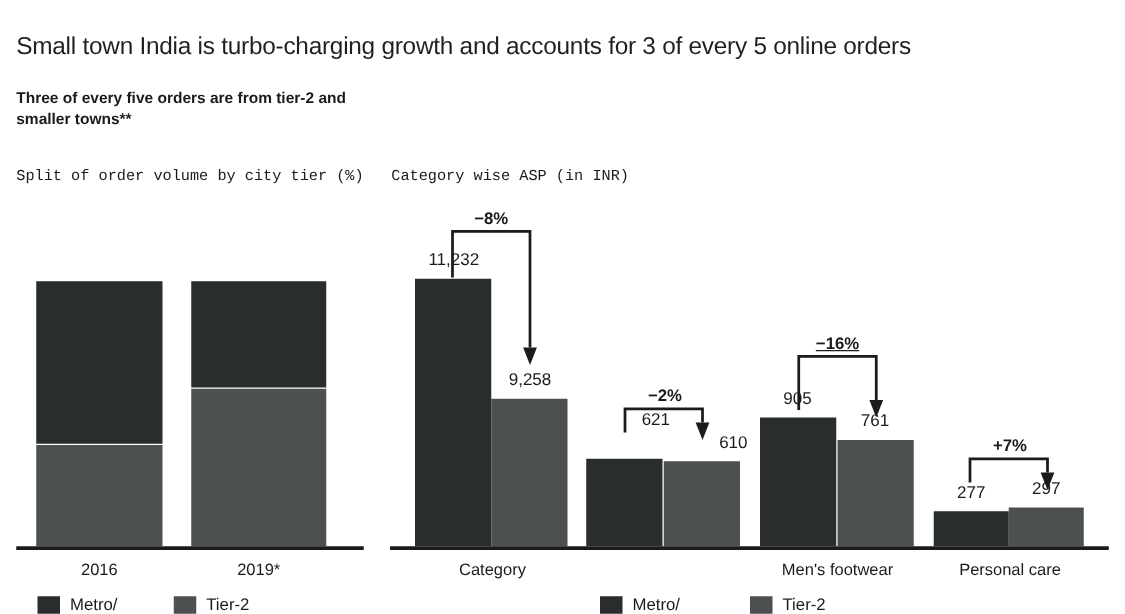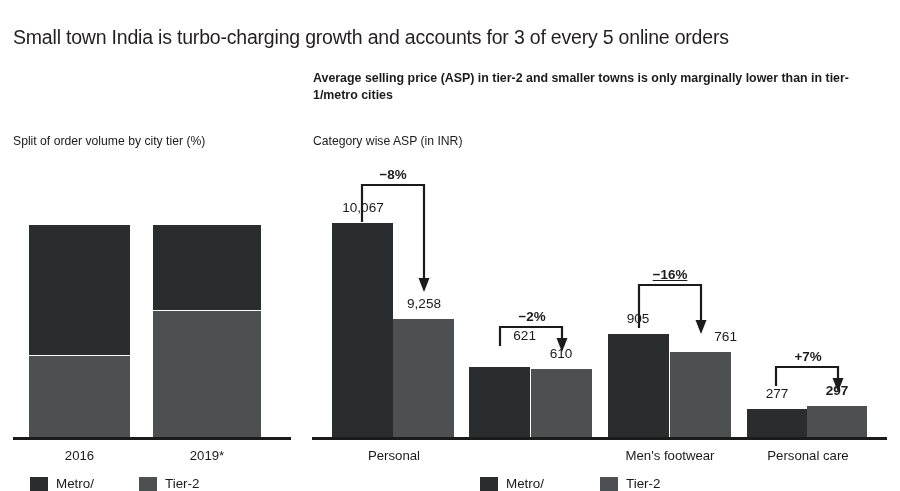--- a/index.html
+++ b/index.html
@@ -43,20 +43,21 @@
     color: #1b1b1b;
   }
   .panel-subtitle.left  { left: 13px;  top: 46px;  width: 280px; }
   .panel-subtitle.right { left: 313px; top: 46px;  width: 575px; }
 
   .panel-axis-note {
     position: absolute;
     font-size: 12.2px;
     font-weight: 400;
     color: #1b1b1b;
+    font-family: Liberation Mono, monospace;
   }
   .panel-axis-note.left  { left: 13px;  top: 110px; }
   .panel-axis-note.right { left: 313px; top: 110px; }
 
   
   .chart {
     position: absolute;
   }
   #chart-left  { left: 0;   top: 0;  width: 300px; height: 491px; }
   #chart-right { left: 300px; top: 0; width: 600px; height: 491px; }
@@ -140,20 +141,21 @@
 </style>
 </head>
 <body>
 
 <div id="root">
 
   <div class="main-title">Small town India is turbo-charging growth and accounts for 3 of every 5 online orders</div>
 
   <div class="chart" id="chart-left">
 
+    <div class="panel-subtitle left">Three of every five orders are from tier-2 and smaller towns**</div>
 
     <div class="panel-axis-note left">Split of order volume by city tier (%)</div>
 
     <div class="bar dark" style="left:29px; top:201px; width:101px; height:130px;"></div>
     <div class="bar grey" style="left:29px; top:332px; width:101px; height:81px;"></div>
 
     <div class="bar dark" style="left:153px; top:201px; width:108px; height:85px;"></div>
     <div class="bar grey" style="left:153px; top:287px; width:108px; height:126px;"></div>
 
     <div class="axis-line" id="axis-left"></div>
@@ -170,87 +172,86 @@
       <div class="legend-item" style="left:139px; top:452px;">
         <span class="legend-swatch grey"></span>
         <span class="legend-text">Tier-2 and
 smaller towns</span>
       </div>
     </div>
   </div>
 
   <div class="chart" id="chart-right">
 
-    <div class="panel-subtitle right" style="left:13px; top:46px;">Average selling price (ASP) in tier-2 and smaller towns is only marginally lower than in tier-1/metro cities</div>
 
     <div class="panel-axis-note right" style="left:13px; top:110px;">Category wise ASP (in INR)</div>
 
     <div class="bar dark" style="left:32px; top:199px; width:61px; height:214px;"></div>
     <div class="bar grey" style="left:93px; top:295px; width:61px; height:118px;"></div>
 
     <svg class="axis-break" viewBox="0 0 124 14" preserveAspectRatio="none">
       <polyline points="0,11 7,4 14,11 21,4 28,11 35,4 42,11 49,4 56,11 63,4 70,11 77,4 84,11 91,4 98,11 105,4 112,11 119,4 124,9" fill="none" stroke="#ffffff" stroke-width="5" stroke-linejoin="miter"></polyline>
     </svg>
 
-    <div class="bar-value" style="left:22px; top:176px; width:82px;">10,067</div>
+    <div class="bar-value" style="left:22px; top:176px; width:82px;">11,232</div>
     <div class="bar-value" style="left:85px; top:272px; width:78px;">9,258</div>
 
     <div class="delta-group">
       <div class="delta-label" style="left:47px; top:143px; width:92px;">−8%</div>
       <svg class="bracket" style="left:55px; top:158px; width:80px; height:112px;" viewBox="0 0 80 112">
         <path d="M7,40 L7,3 L69,3 L69,96" fill="none" stroke="#1b1b1b" stroke-width="2.2"></path>
         <polygon points="69,110 63.5,96 74.5,96" fill="#1b1b1b"></polygon>
       </svg>
     </div>
 
     <div class="bar dark" style="left:169px; top:343px; width:61px; height:70px;"></div>
     <div class="bar grey" style="left:231px; top:345px; width:61px; height:68px;"></div>
 
     <div class="bar-value" style="left:162px; top:304px; width:74px;text-align:right;">621</div>
-    <div class="bar-value" style="left:224px; top:322px; width:74px;">610</div>
+    <div class="bar-value" style="left:224px; top:322px; width:74px;text-align:right;">610</div>
 
     <div class="delta-group">
       <div class="delta-label" style="left:186px; top:285px; width:92px;">−2%</div>
       <svg class="bracket" style="left:193px; top:300px; width:80px; height:30px;" viewBox="0 0 80 30">
         <path d="M7,22 L7,3 L69,3 L69,14" fill="none" stroke="#1b1b1b" stroke-width="2.2"></path>
         <polygon points="69,28 63.5,14 74.5,14" fill="#1b1b1b"></polygon>
       </svg>
     </div>
 
     <div class="bar dark" style="left:308px; top:310px; width:61px; height:103px;"></div>
     <div class="bar grey" style="left:370px; top:328px; width:61px; height:85px;"></div>
 
     <div class="bar-value" style="left:301px; top:287px; width:74px;">905</div>
-    <div class="bar-value" style="left:363px; top:305px; width:74px;text-align:right;">761</div>
+    <div class="bar-value" style="left:363px; top:305px; width:74px;">761</div>
 
     <div class="delta-group">
       <div class="delta-label" style="left:324px; top:243px; width:92px;text-decoration:underline;">−16%</div>
       <svg class="bracket" style="left:332px; top:258px; width:80px; height:54px;" viewBox="0 0 80 54">
         <path d="M7,46 L7,3 L69,3 L69,38" fill="none" stroke="#1b1b1b" stroke-width="2.2"></path>
         <polygon points="69,52 63.5,38 74.5,38" fill="#1b1b1b"></polygon>
       </svg>
     </div>
 
     <div class="bar dark" style="left:447px; top:385px; width:60px; height:28px;"></div>
     <div class="bar grey" style="left:507px; top:382px; width:60px; height:31px;"></div>
 
     <div class="bar-value" style="left:440px; top:362px; width:74px;">277</div>
-    <div class="bar-value" style="left:500px; top:359px; width:74px;font-weight:bold;">297</div>
+    <div class="bar-value" style="left:500px; top:359px; width:74px;">297</div>
 
     <div class="delta-group">
       <div class="delta-label" style="left:462px; top:325px; width:92px;">+7%</div>
       <svg class="bracket" style="left:469px; top:340px; width:80px; height:30px;" viewBox="0 0 80 30">
         <path d="M7,22 L7,3 L69,3 L69,14" fill="none" stroke="#1b1b1b" stroke-width="2.2"></path>
         <polygon points="69,28 63.5,14 74.5,14" fill="#1b1b1b"></polygon>
       </svg>
     </div>
 
     <div class="axis-line" id="axis-right"></div>
 
-    <div class="cat-label" style="left:33px; width:122px;">Personal</div>
+    <div class="cat-label" style="left:33px; width:122px;">Category</div>
     <div class="cat-label" style="left:309px; width:122px;">Men's footwear</div>
     <div class="cat-label" style="left:447px; width:122px;">Personal care</div>
 
     <div class="legend">
       <div class="legend-item" style="left:180px; top:452px;">
         <span class="legend-swatch dark"></span>
         <span class="legend-text">Metro/
 tier-1 ASP</span>
       </div>
       <div class="legend-item" style="left:300px; top:452px;">

